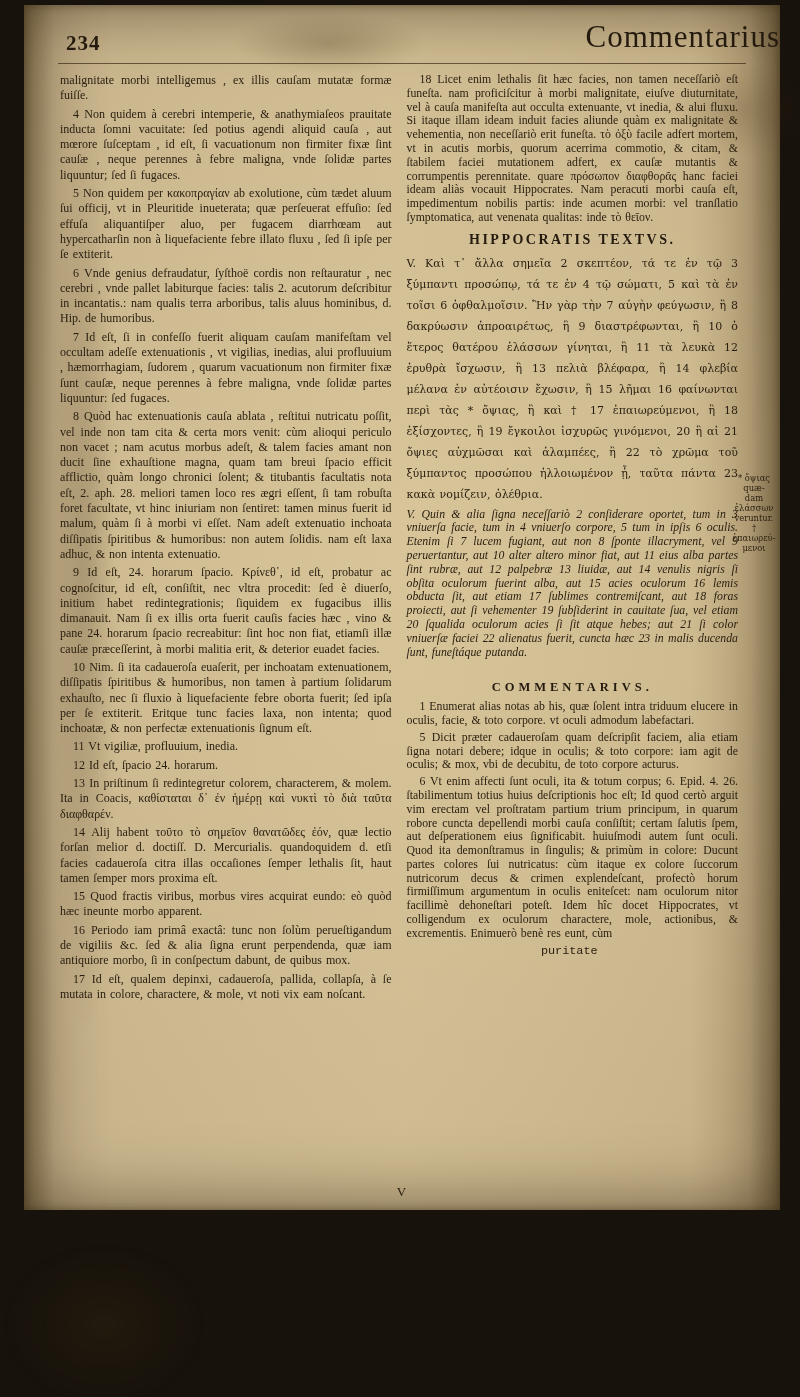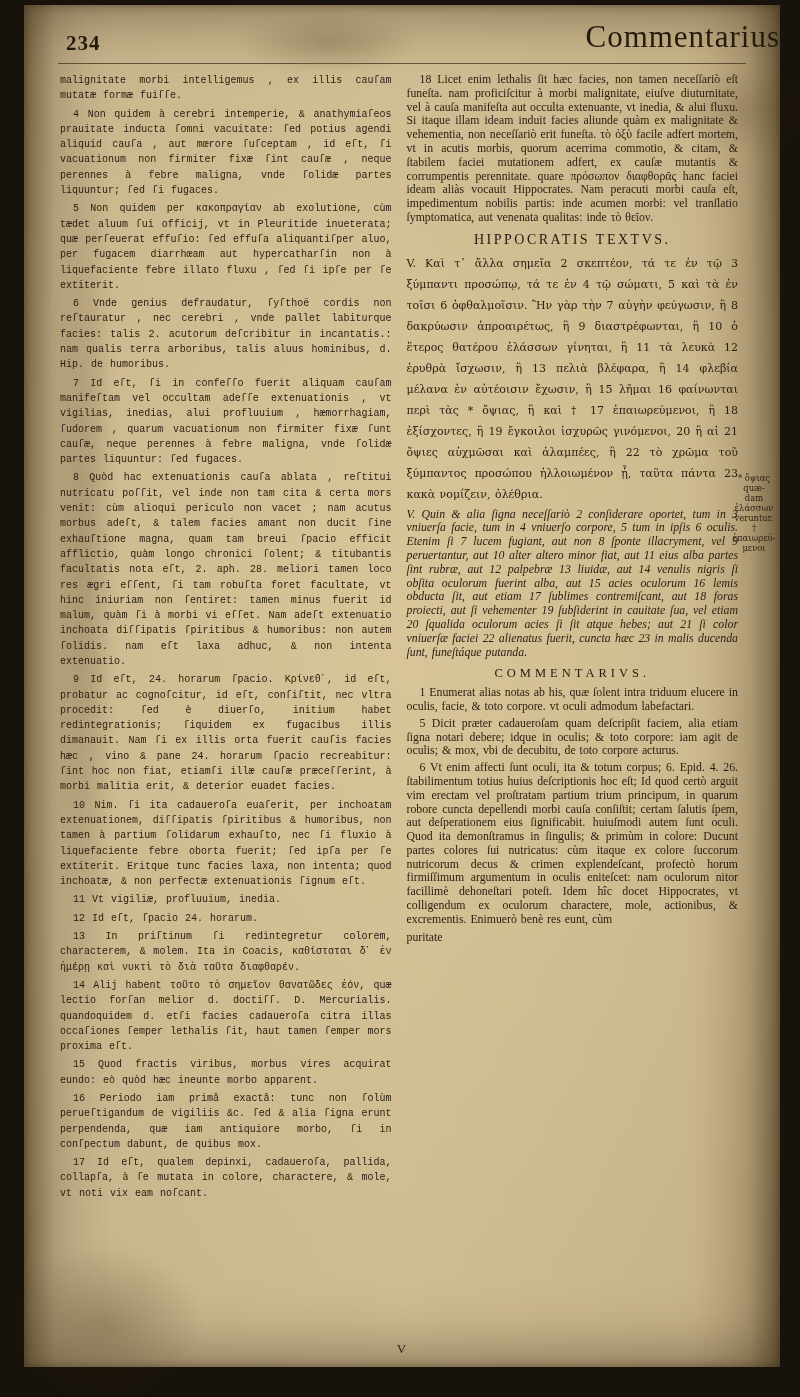--- a/index.html
+++ b/index.html
@@ -2,21 +2,21 @@
 <html><head>
 <meta charset="utf-8">
 <style>
   html,body{margin:0;padding:0;}
   body{
     width:800px;height:1397px;position:relative;overflow:hidden;
     background:#17120b;
     font-family:"Liberation Serif","DejaVu Serif",serif;
   }
   .page{
-    position:absolute;left:24px;top:5px;width:756px;height:1362px;
+    position:absolute;left:24px;top:5px;width:756px;height:1205px;
     background:
       radial-gradient(ellipse 120% 90% at 52% 45%, rgba(226,206,160,.55), rgba(0,0,0,0) 70%),
       linear-gradient(90deg,#8f7c57 0%,#bda983 4%,#c7b48c 12%,#ccb990 50%,#c6b289 88%,#b39e76 96%,#84714d 100%),
       #c2ae85;
     box-shadow:inset 0 0 70px rgba(42,27,9,.6), inset 0 0 10px rgba(42,27,9,.45);
     color:#241a0e;
   }
   .stain{position:absolute;border-radius:50%;pointer-events:none;}
   .stain.s1{left:210px;top:8px;width:190px;height:60px;background:radial-gradient(ellipse at center, rgba(73,55,26,.28), rgba(0,0,0,0) 70%);filter:blur(2px);}
   .stain.s2{left:-20px;top:1240px;width:200px;height:160px;background:radial-gradient(ellipse at center, rgba(60,44,20,.30), rgba(0,0,0,0) 70%);filter:blur(3px);}
@@ -29,32 +29,32 @@
     font-size:21px;font-weight:bold;letter-spacing:1px;color:#241a0e;
   }
   .running-title{
     position:absolute;left:0;right:0;top:14px;text-align:right;
     font-size:31px;letter-spacing:1px;color:#241a0e;
   }
   .rule{border-bottom:1.5px solid rgba(46,32,14,.65);margin:0 34px;}
 
   .columns{display:flex;gap:15px;padding:9px 42px 0 36px;}
   .col{width:50%;text-align:justify;color:#281d0f;}
-  .col.left{font-size:10px;line-height:15.3px;font-family:Liberation Mono, monospace;}
+  .col.left{font-size:12px;line-height:15.3px;}
   .col.right{font-size:11.8px;line-height:13.8px;}
   .col p{margin:0 0 3px;text-indent:13px;word-spacing:1px;}
   .col p.noindent{text-indent:0;}
   .col p.greek{font-family:"DejaVu Serif",serif;font-size:11px;line-height:21px;}
   .col p.ital{font-style:italic;}
   .section-heading{
-    text-align:center;font-weight:400;font-size:14px;letter-spacing:2.5px;
+    text-align:center;font-weight:700;font-size:14px;letter-spacing:2.5px;
     margin:8px 0 6px;color:#241a0e;
   }
-  .section-heading.spaced{font-size:12.5px;letter-spacing:4px;margin:8px 0 5px;}
-  .catchword{text-align:left;padding-right:6px;margin-top:4px;font-size:11.8px;}
+  .section-heading.spaced{font-size:12.5px;letter-spacing:4px;margin:22px 0 5px;}
+  .catchword{text-align:center;padding-right:6px;margin-top:4px;font-size:11.8px;font-family:Liberation Mono, monospace;}
   .signature{
     position:absolute;bottom:10px;left:50%;transform:translateX(-50%);
     font-size:13px;letter-spacing:1px;color:#2c2112;
   }
   .marginalia{
     position:absolute;right:3px;top:468px;width:46px;
     font-size:8.4px;line-height:10px;color:#2c2112;text-align:center;
     font-family:"DejaVu Serif",serif;
   }
   .marginalia div{margin:0;}

